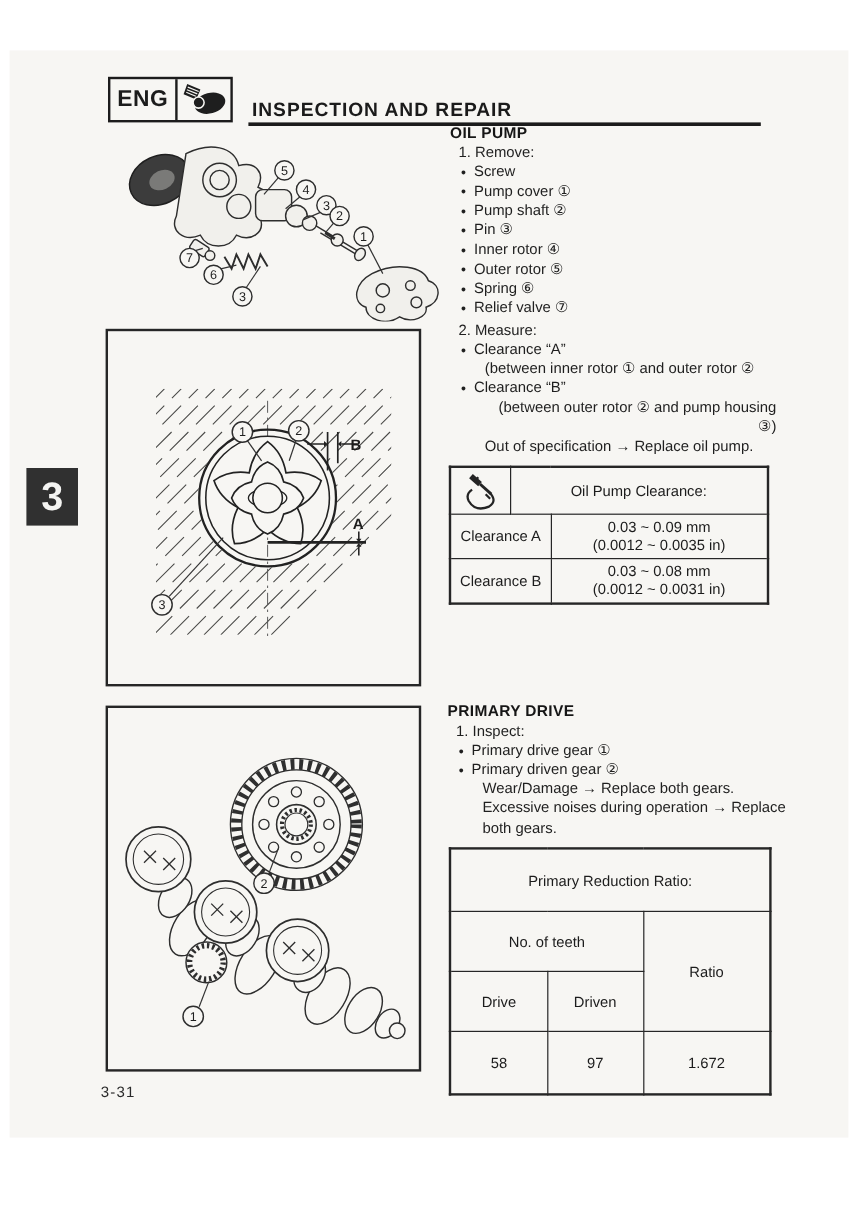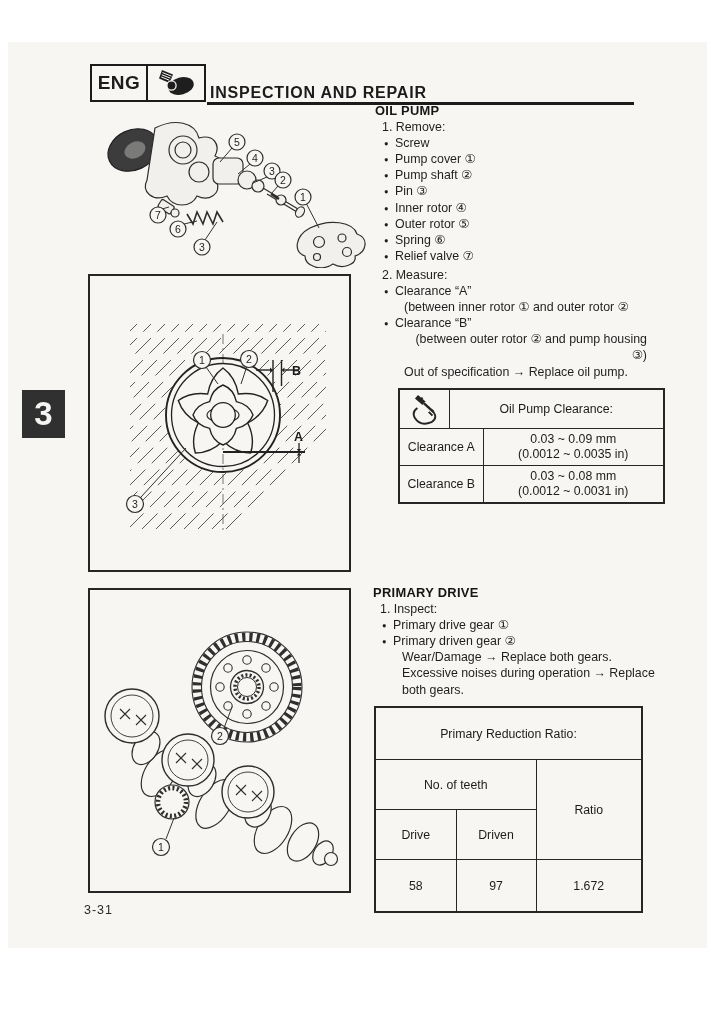--- a/index.html
+++ b/index.html
@@ -3,21 +3,21 @@
 <meta charset="utf-8">
 <style>
   html,body{margin:0;padding:0;background:#ffffff;}
   .canvas{position:relative;width:715px;height:1011px;background:#ffffff;overflow:hidden;
           font-family:"Liberation Sans","DejaVu Sans",sans-serif;color:#222;}
   .page{position:absolute;left:8px;top:42px;width:699px;height:906px;background:#f7f6f3;}
   
   .chapter-tab{position:absolute;left:22px;top:390px;width:43px;height:48px;background:#303030;
                color:#f4f4f2;font-weight:bold;font-size:33px;display:flex;align-items:center;justify-content:center;}
   
-  .eng-box{position:absolute;left:90px;top:64px;width:116px;height:38px;border:2.5px solid #1c1c1c;
+  .eng-box{position:absolute;left:90px;top:64px;width:104px;height:38px;border:2.5px solid #1c1c1c;
            display:flex;background:#f7f6f3;box-sizing:border-box;}
   .eng-label{width:54px;border-right:2.5px solid #1c1c1c;display:flex;align-items:center;justify-content:center;
              font-weight:bold;font-size:19px;letter-spacing:.5px;color:#1c1c1c;}
   .eng-icon{flex:1;display:flex;align-items:center;justify-content:center;}
   .section-title{position:absolute;left:210px;top:84px;font-weight:bold;font-size:16px;letter-spacing:.8px;color:#1b1b1b;}
   .header-rule{position:absolute;left:207px;top:102px;width:427px;height:2.6px;background:#1b1b1b;}
   
   .fig-box{position:absolute;left:88px;width:263px;border:2.5px solid #262626;box-sizing:border-box;background:transparent;}
   .rotor-box{top:274px;height:298px;}
   .crank-box{top:588px;height:305px;}
@@ -28,21 +28,21 @@
   .step-gap{margin-top:3px;}
   .bullet{padding-left:20px;position:relative;}
   .bullet::before{content:"\25CF";font-size:7.5px;position:absolute;left:9px;top:1px;}
   .note{padding-left:29px;}
   .nowrap{white-space:nowrap;}
   .w243{max-width:243px;text-align:right;}
   .w285{max-width:285px;}
   
   table{border-collapse:collapse;background:#f7f6f3;color:#1c1c1c;}
   .clearance-table{position:absolute;left:374px;top:388px;width:265px;font-size:12.3px;
-                   border:2.5px solid #262626;table-layout:fixed;margin-left:24px;}
+                   border:2.5px solid #262626;table-layout:fixed;}
   .clearance-table td{border:1.6px solid #262626;text-align:center;vertical-align:middle;padding:0;}
   .clearance-table .icon-cell{height:38px;}
   .clearance-table .label-cell{height:36px;}
   .val-mm{line-height:15px;padding-top:2px;}
   .val-in{line-height:15px;padding-bottom:2px;}
   .ratio-table{position:absolute;left:374px;top:706px;width:267px;font-size:12.3px;
                border:2.5px solid #262626;table-layout:fixed;}
   .ratio-table td{border:1.6px solid #262626;text-align:center;vertical-align:middle;padding:16px;height:17px;}
   .ratio-table .tt{height:19px;}
   .ratio-table .vals td{height:19px;}

